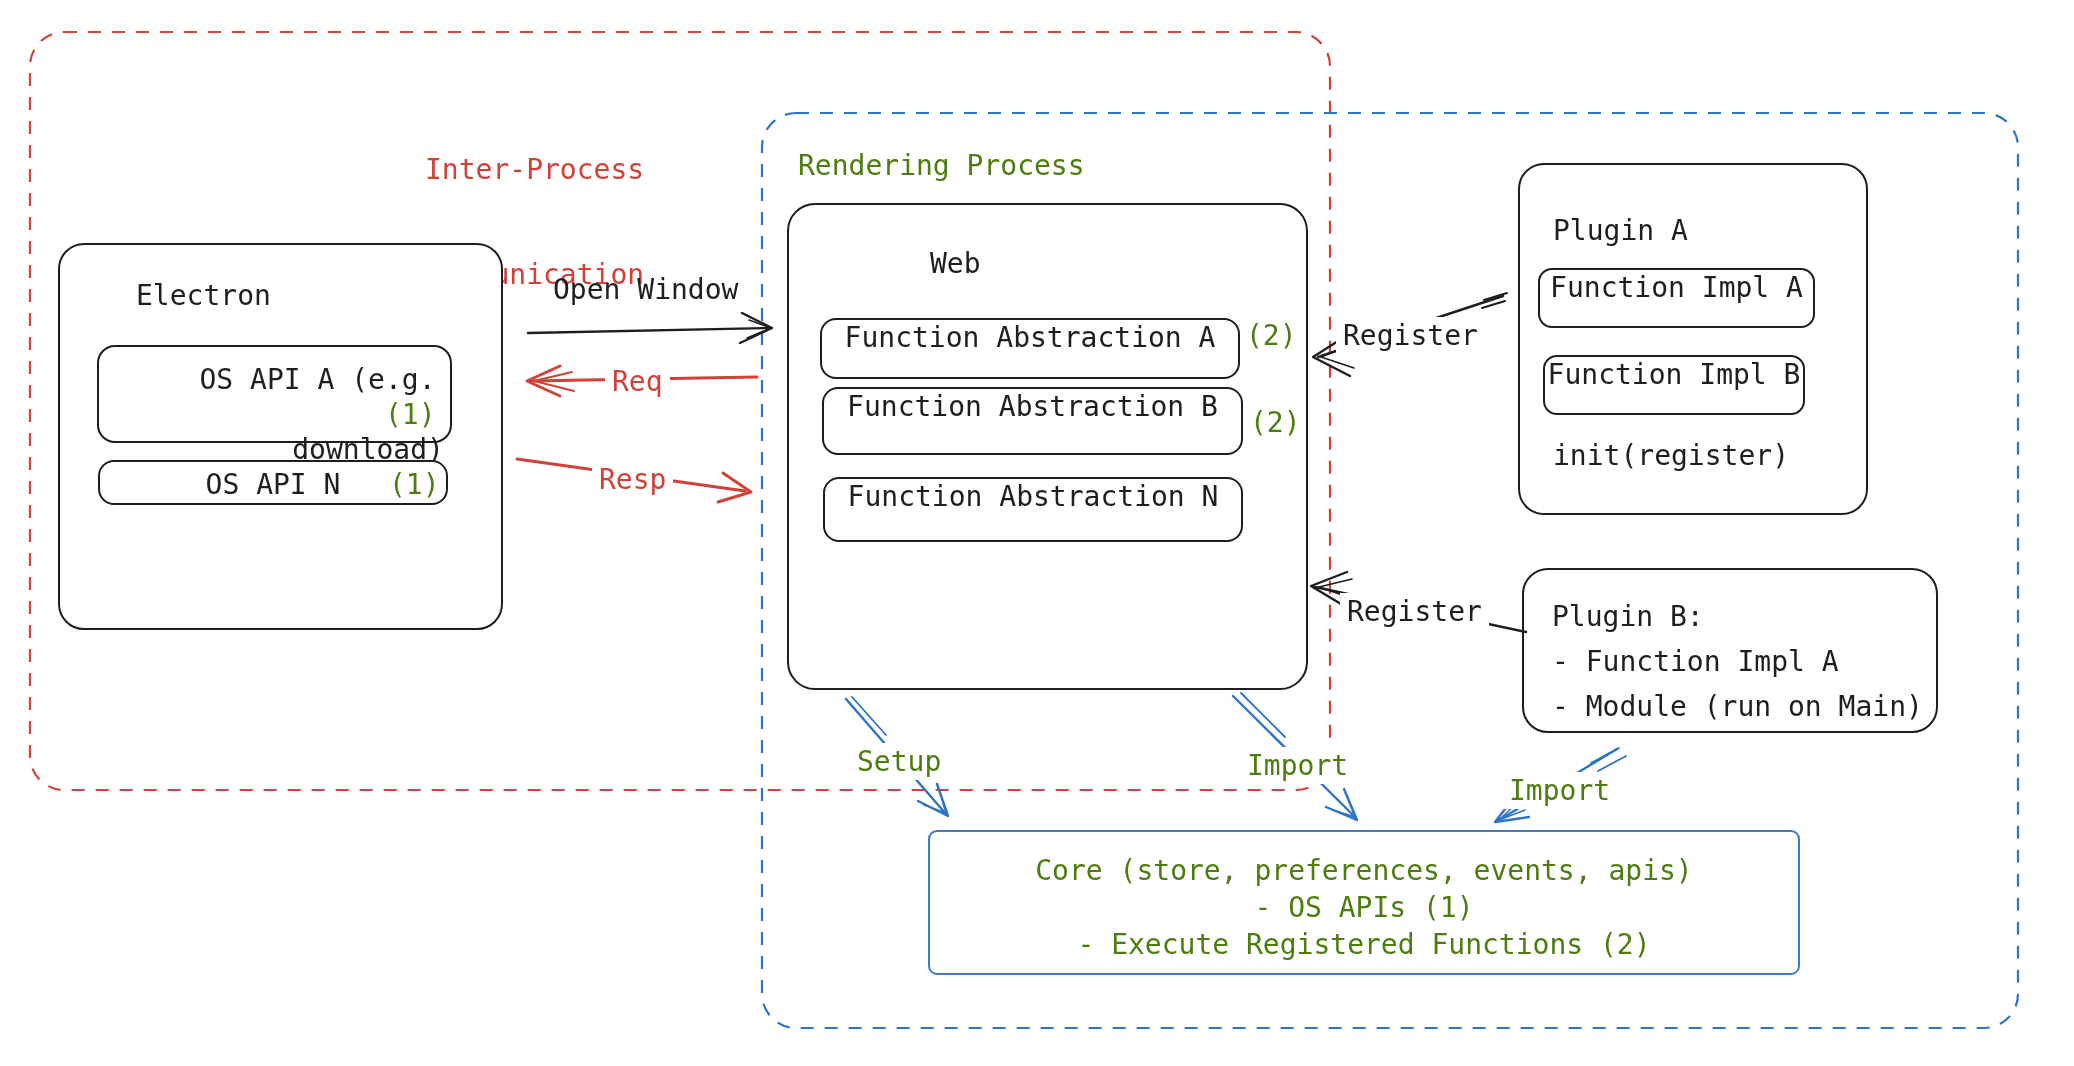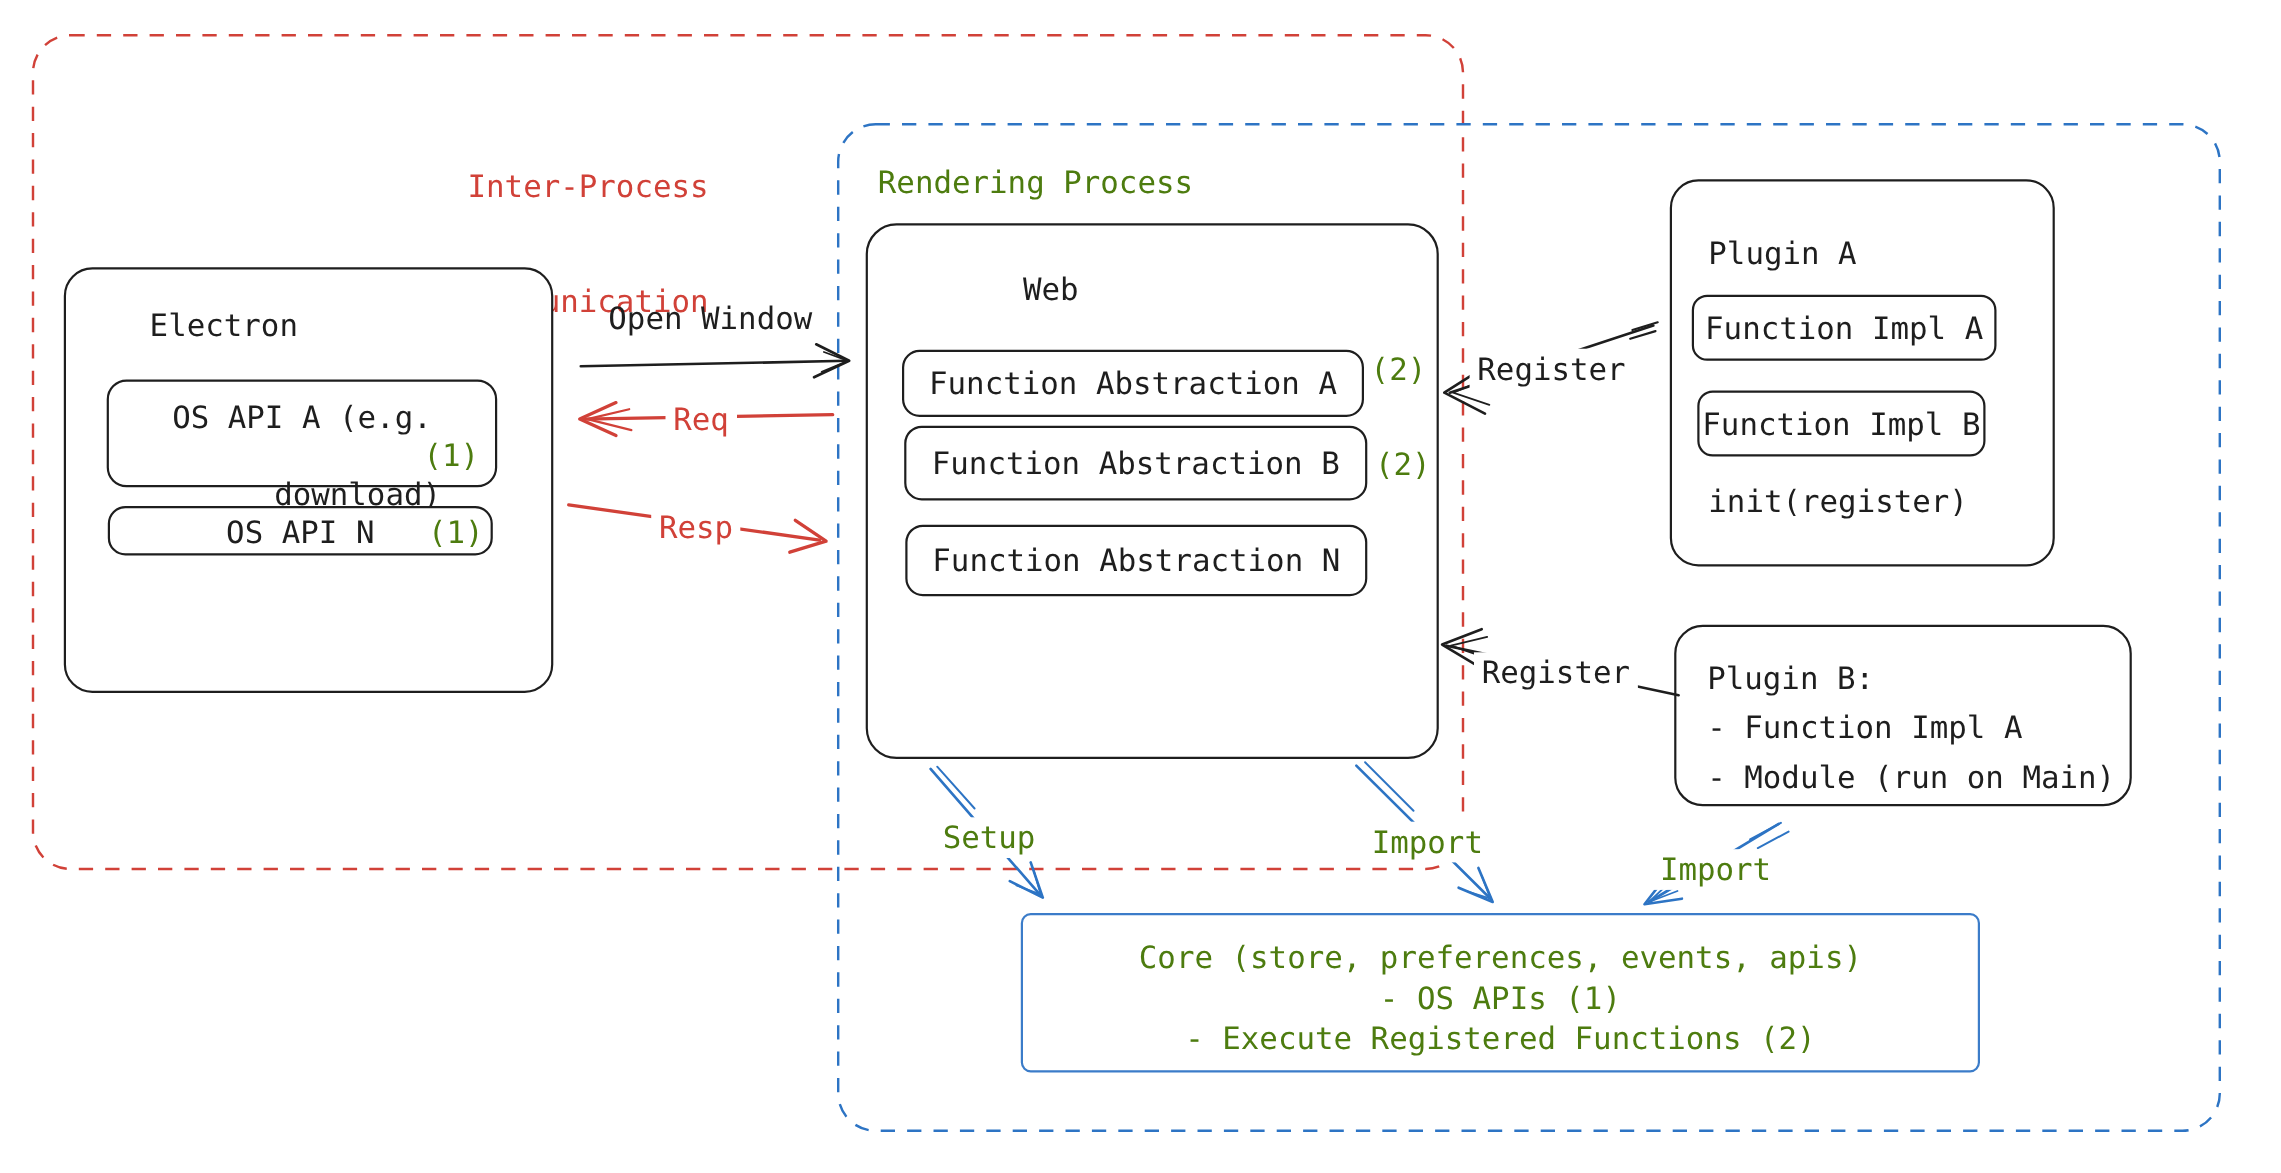--- a/index.html
+++ b/index.html
@@ -10,21 +10,21 @@
   }
   .layer { position:absolute; left:0; top:0; width:2074px; height:1066px; }
   .box {
     position:absolute; box-sizing:border-box; background:#ffffff;
     border:2.5px solid #1e1e1e;
   }
   .txt {
     position:absolute; font-size:28px; line-height:1.25; color:#1e1e1e;
     white-space:pre;
   }
-  .center { display:flex; align-items:center; justify-content:center; text-align:center; }
+  .center { display:flex; justify-content:center; text-align:center; }
   .blue  { color:#4d7c0f; }
   .red   { color:#d14138; }
   .mask  { background:#ffffff; padding:1px 7px; }
   .blue-border { border-color:#3b7cc9; border-width:2px; }
   svg .ink  { stroke:#1e1e1e; }
   svg .redl { stroke:#d14138; }
   svg .bluel{ stroke:#2d74c4; }
   svg path  { fill:none; stroke-linecap:round; stroke-linejoin:round; }
 </style>
 </head>
@@ -40,21 +40,21 @@
   <div class="txt red" style="left:425px; top:82px;">
     <span style="display:block">Inter-Process</span>
     <span style="display:block">Communication</span>
   </div>
   <div class="txt blue" style="left:798px; top:148px;">Rendering Process</div>
 
   <div class="box" style="left:58px; top:243px; width:445px; height:387px; border-radius:26px;"></div>
   <div class="txt" style="left:92px; top:278px;margin-left:44px;">Electron</div>
 
   <div class="box" style="left:97px; top:345px; width:355px; height:98px; border-radius:18px;">
-    <div class="txt" style="left:0; top:15px; width:100%; text-align:center; position:absolute;"><span>OS API A (e.g.</span><br>
+    <div class="txt" style="left:0; top:15px; width:100%; text-align:center; position:absolute;padding-left:43px;"><span>OS API A (e.g.</span><br>
       <span>download)</span></div>
     <div class="txt blue" style="left:286px; top:50px; position:absolute;">(1)</div>
   </div>
 
   <div class="box" style="left:98px; top:460px; width:350px; height:45px; border-radius:16px;">
     <div class="txt" style="left:0; top:5px; width:100%; text-align:center; position:absolute;">OS API N</div>
     <div class="txt blue" style="left:289px; top:5px; position:absolute;">(1)</div>
   </div>
 
   <div class="box" style="left:787px; top:203px; width:521px; height:487px; border-radius:28px;"></div>

